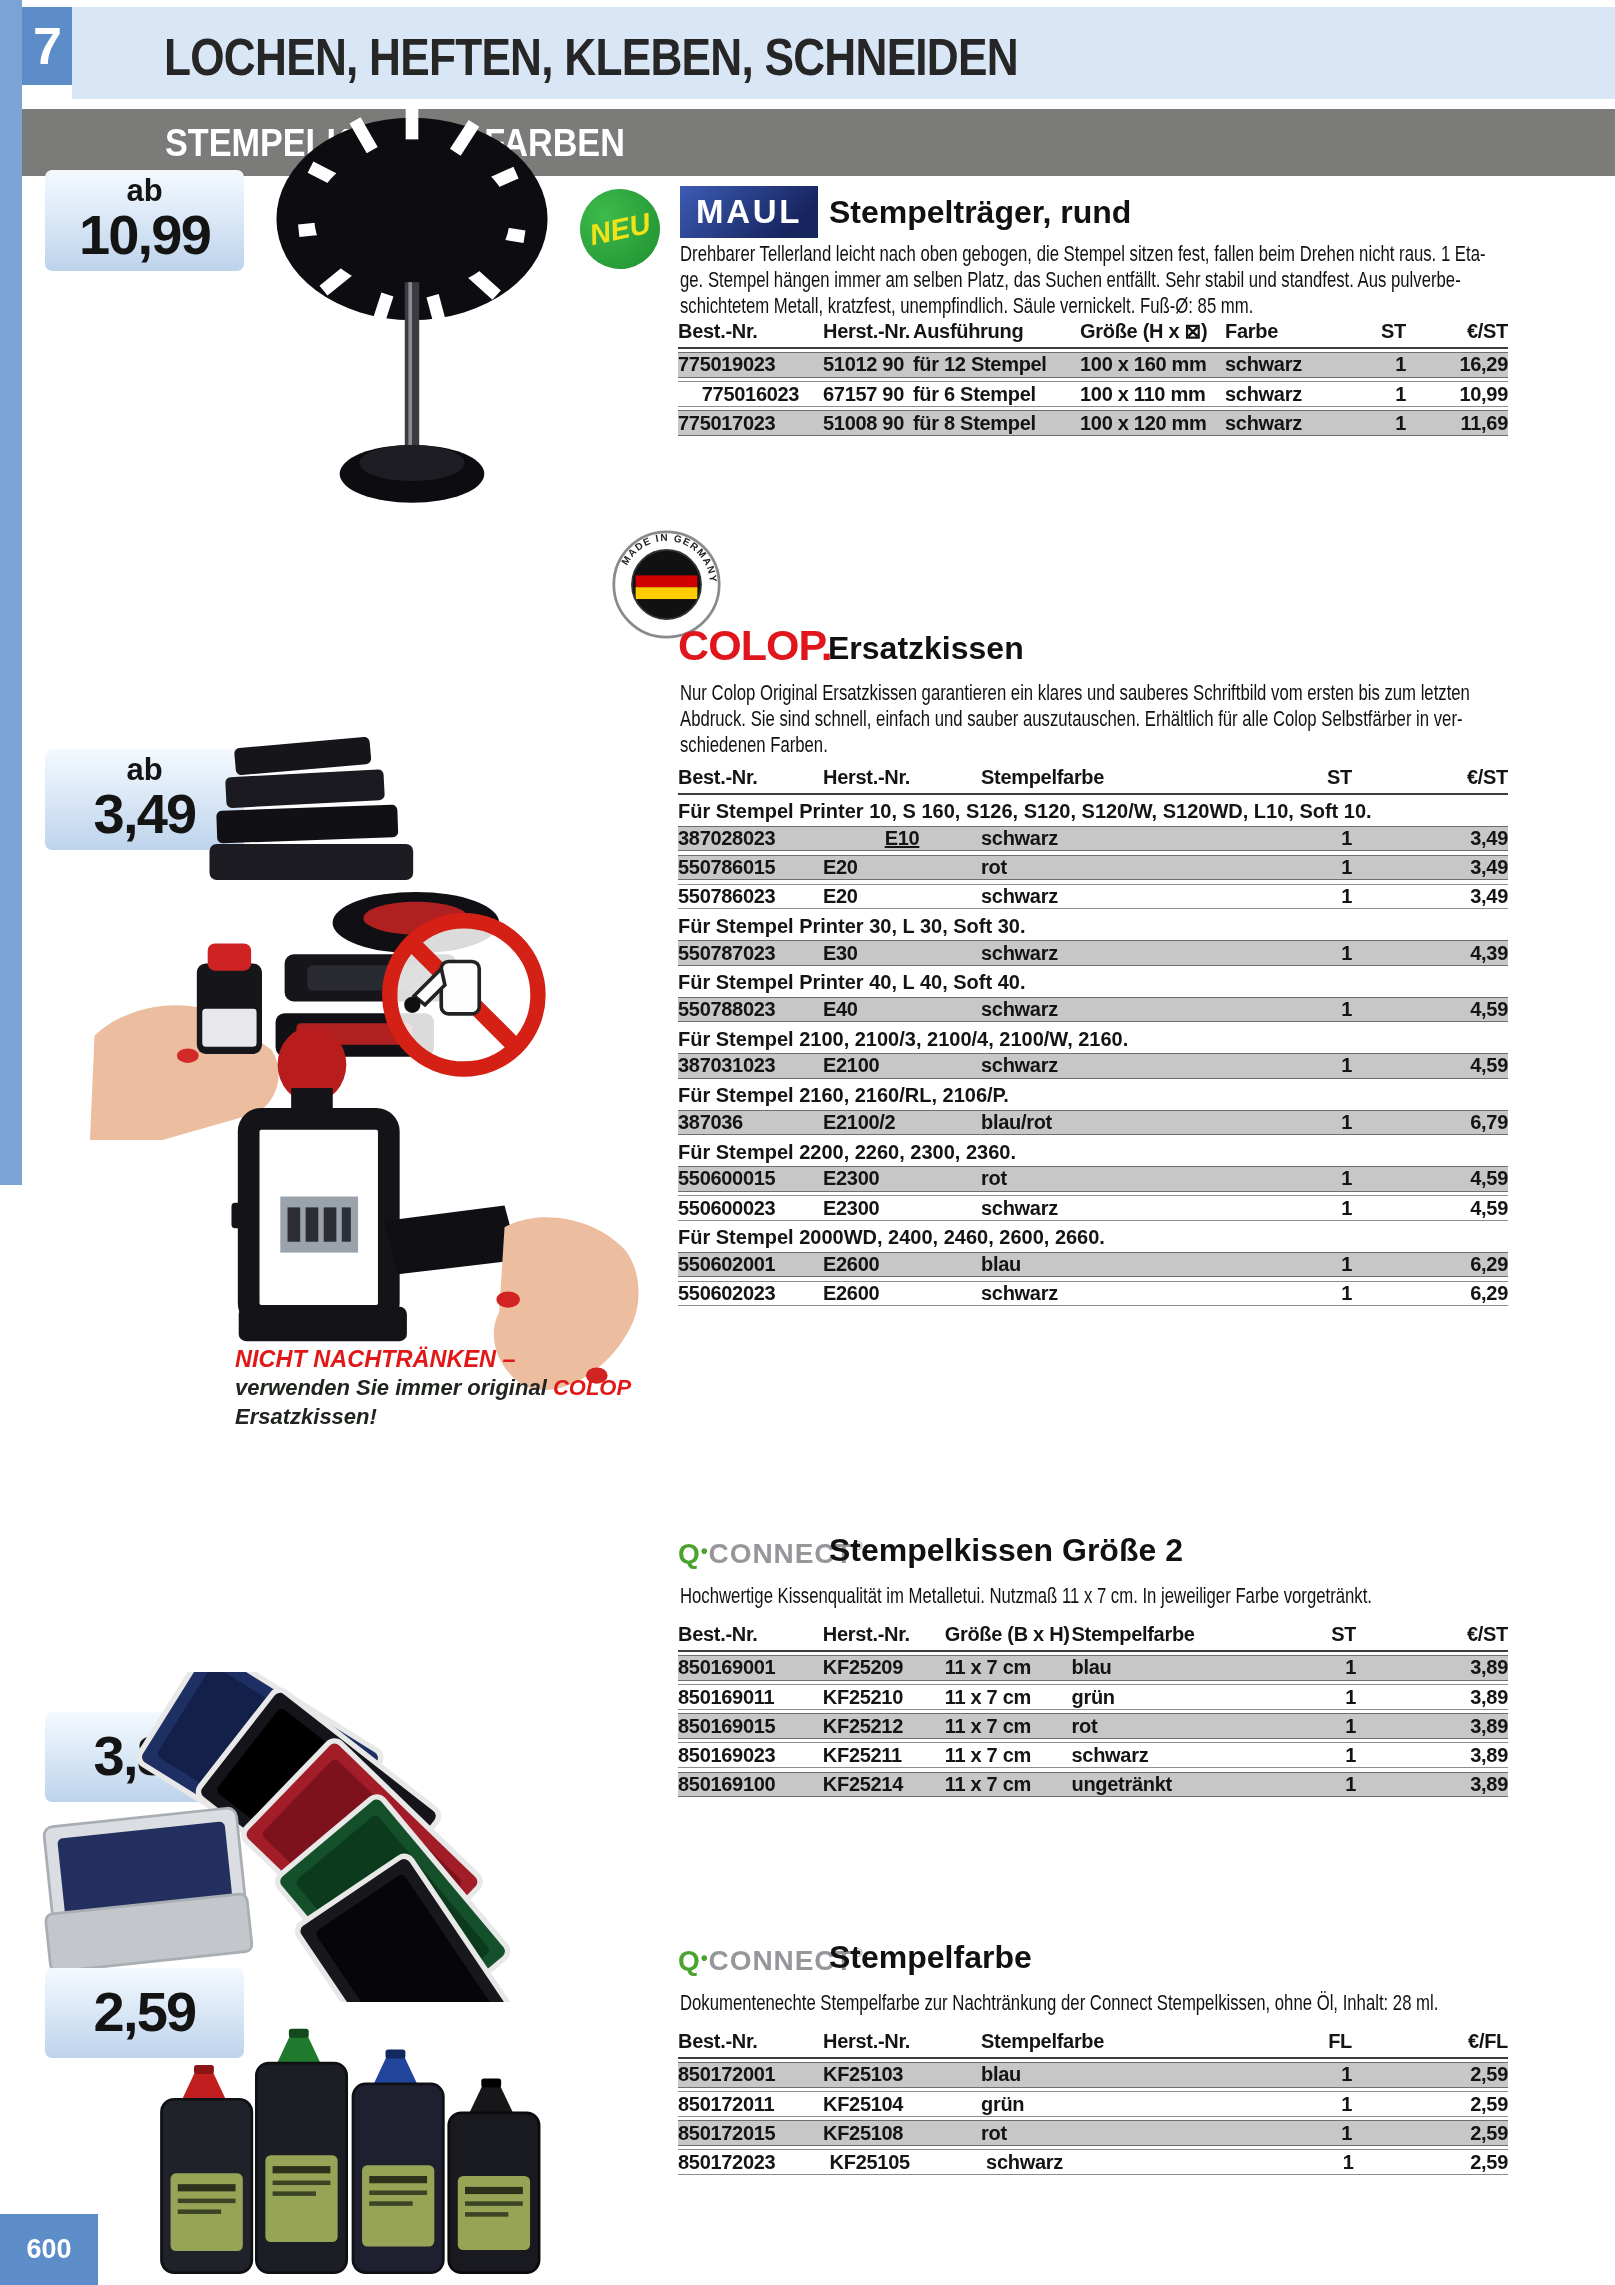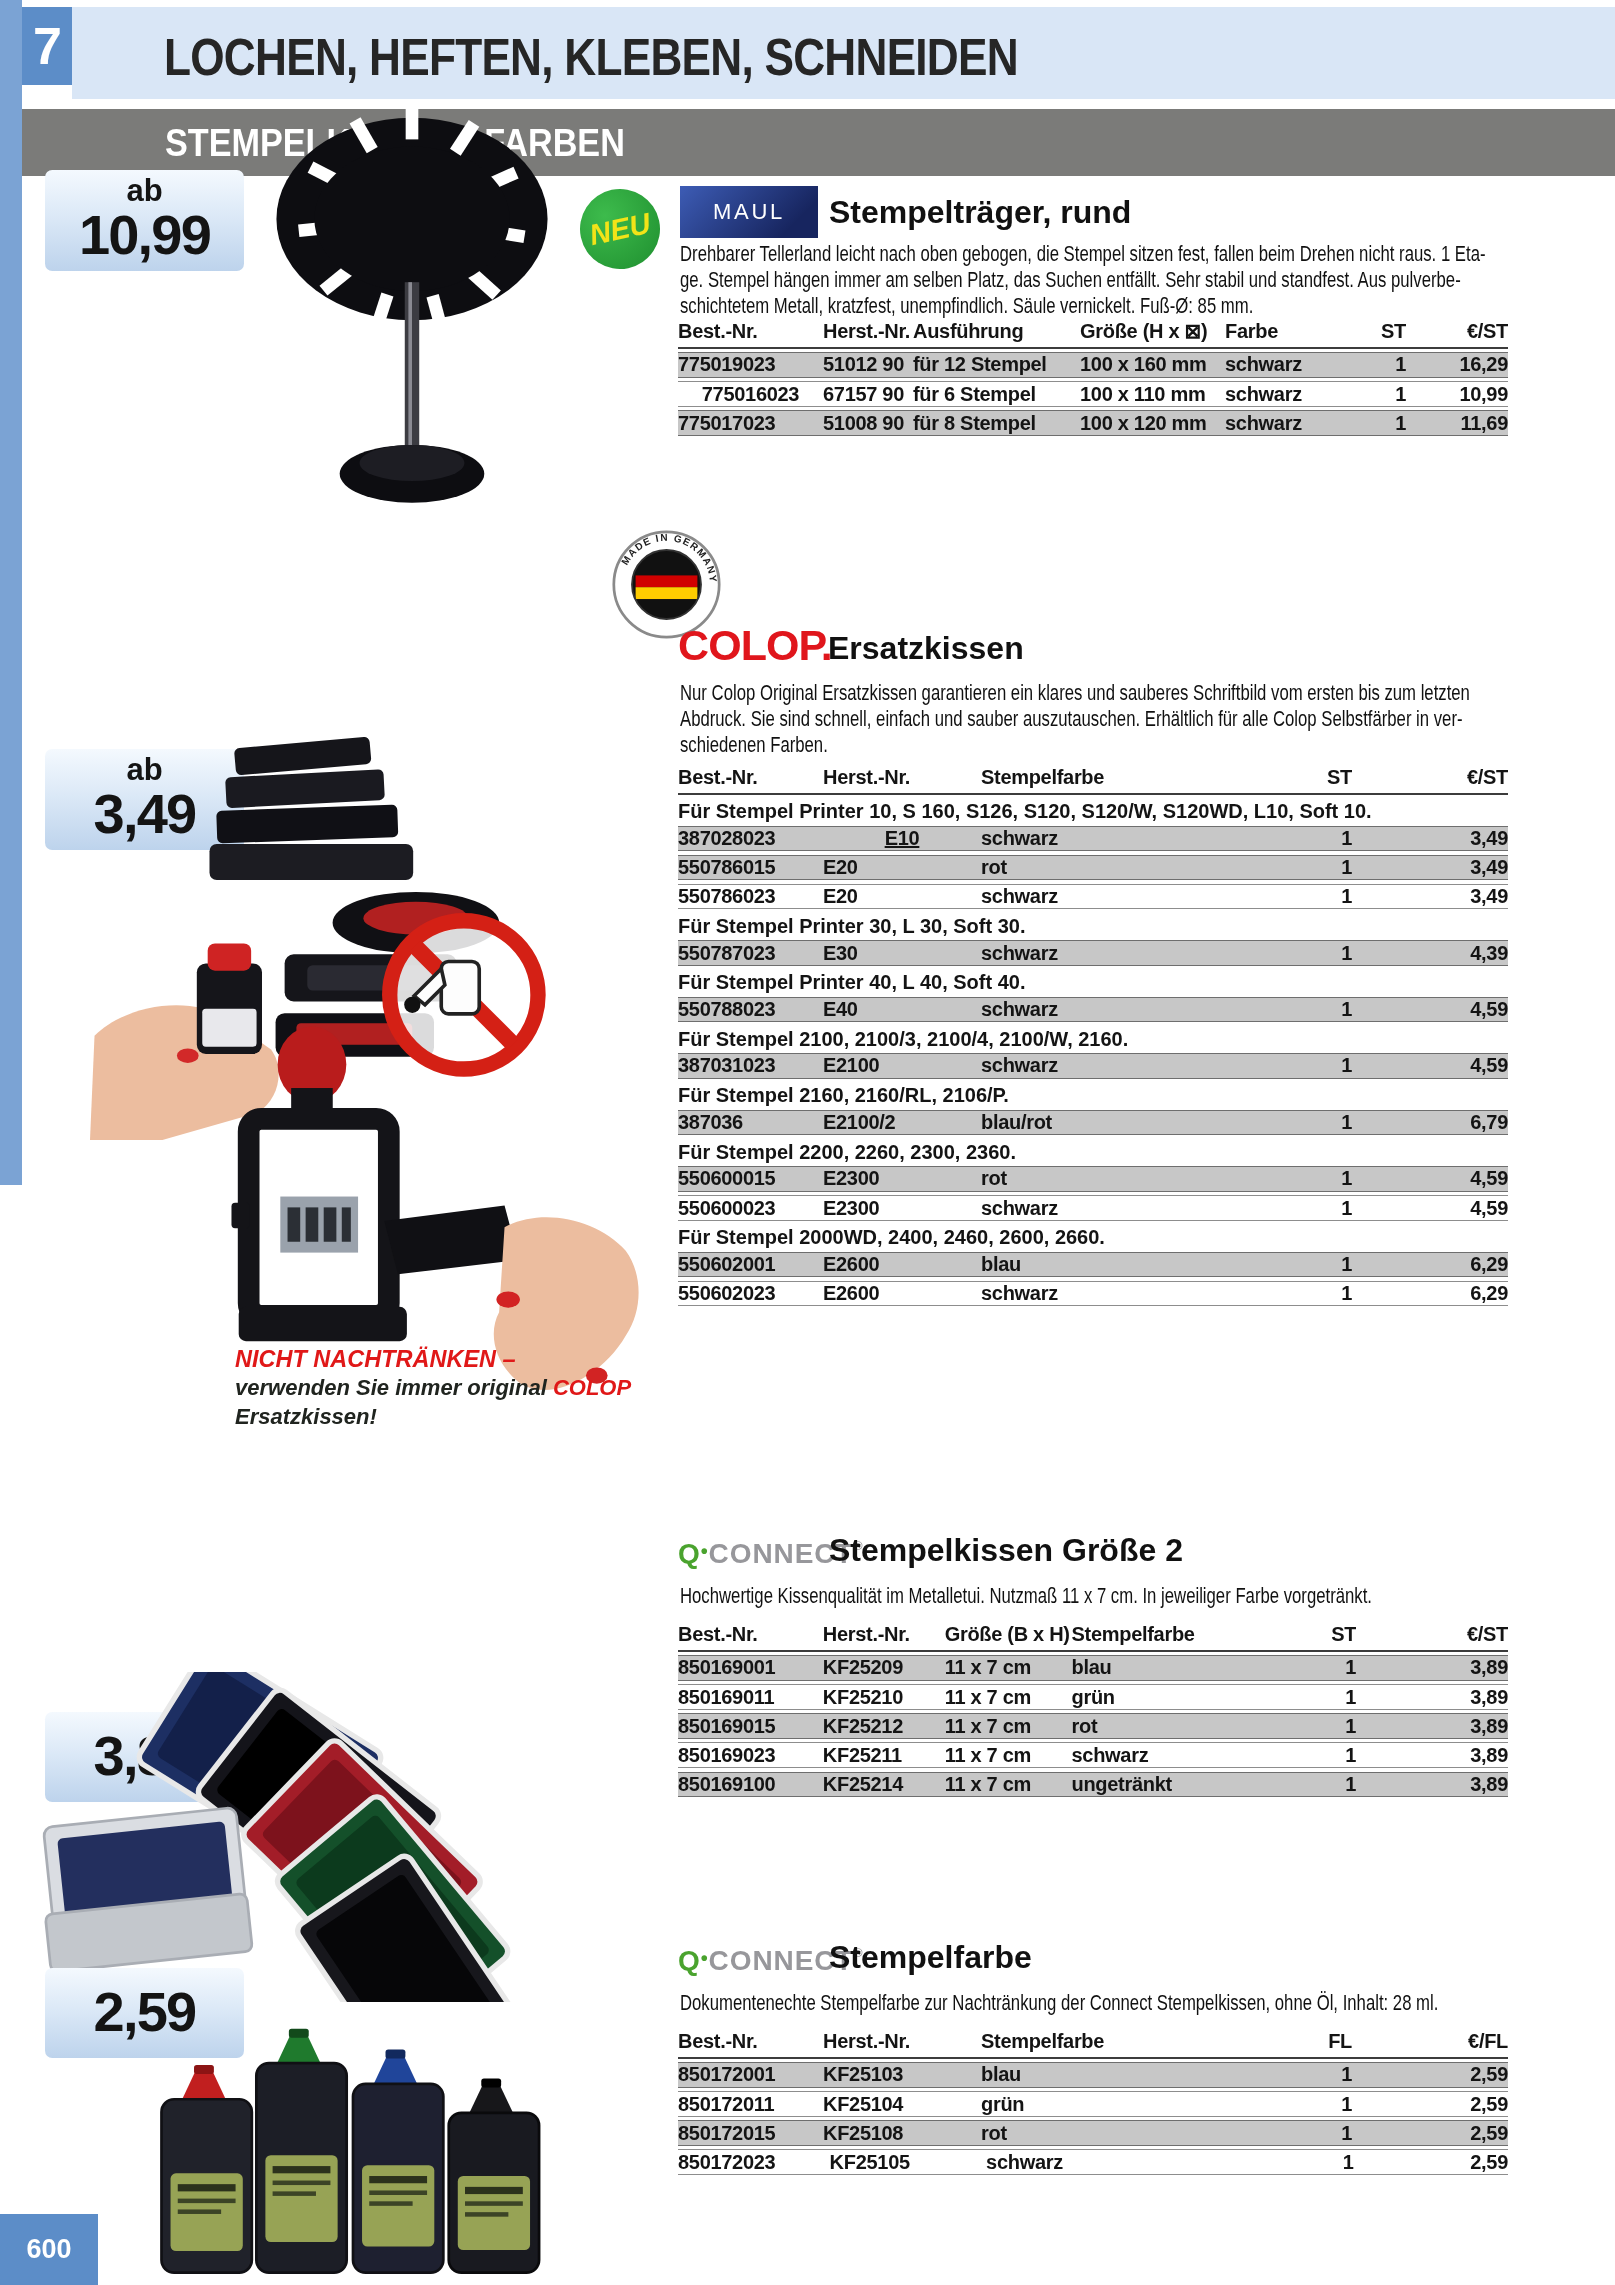--- a/index.html
+++ b/index.html
@@ -22,21 +22,21 @@
   .pb{position:absolute;width:199px;background:linear-gradient(180deg,#f4f9fe 0%,#dce9f7 45%,#bdd3ec 100%);
       border-radius:7.2px;text-align:center;}
   .pb .ab{font-size:31px;font-weight:800;line-height:33px;margin-top:3.6px;}
   .pb .val{font-size:56px;font-weight:800;letter-spacing:-1.8px;line-height:56px;}
   .pb.noab .val{margin-top:16.3px;}
 
   
   .maul-logo{position:absolute;left:680px;top:186px;width:138px;height:52px;
              background:linear-gradient(135deg,#3d5cb5 0%,#17255f 80%);display:flex;align-items:center;
              justify-content:center;}
-  .maul-logo span{color:#fff;font-size:22px;font-weight:400;letter-spacing:2.7px;}
+  .maul-logo span{color:#fff;font-size:33px;font-weight:700;letter-spacing:2.7px;}
   .neu-badge{position:absolute;left:580px;top:189px;width:80px;height:80px;border-radius:50%;
              background:radial-gradient(circle at 35% 30%,#3dbb4c,#1f8f2f);display:flex;align-items:center;
              justify-content:center;transform:rotate(-12deg);}
   .neu-badge span{color:#f2e318;font-size:29px;font-weight:800;font-style:italic;}
   .prod-title{position:absolute;font-size:32px;font-weight:800;color:#111;white-space:nowrap;}
   .colop-logo{position:absolute;left:678px;top:621px;font-size:43px;font-weight:800;color:#e0161c;
               letter-spacing:-0.9px;text-align:center;}
   .q-logo{position:absolute;font-size:28px;font-weight:800;letter-spacing:0.9px;white-space:nowrap;}
   .q-logo .q{color:#4aa32e;}
   .q-logo .dot{color:#4aa32e;font-size:20px;vertical-align:5.4px;}

